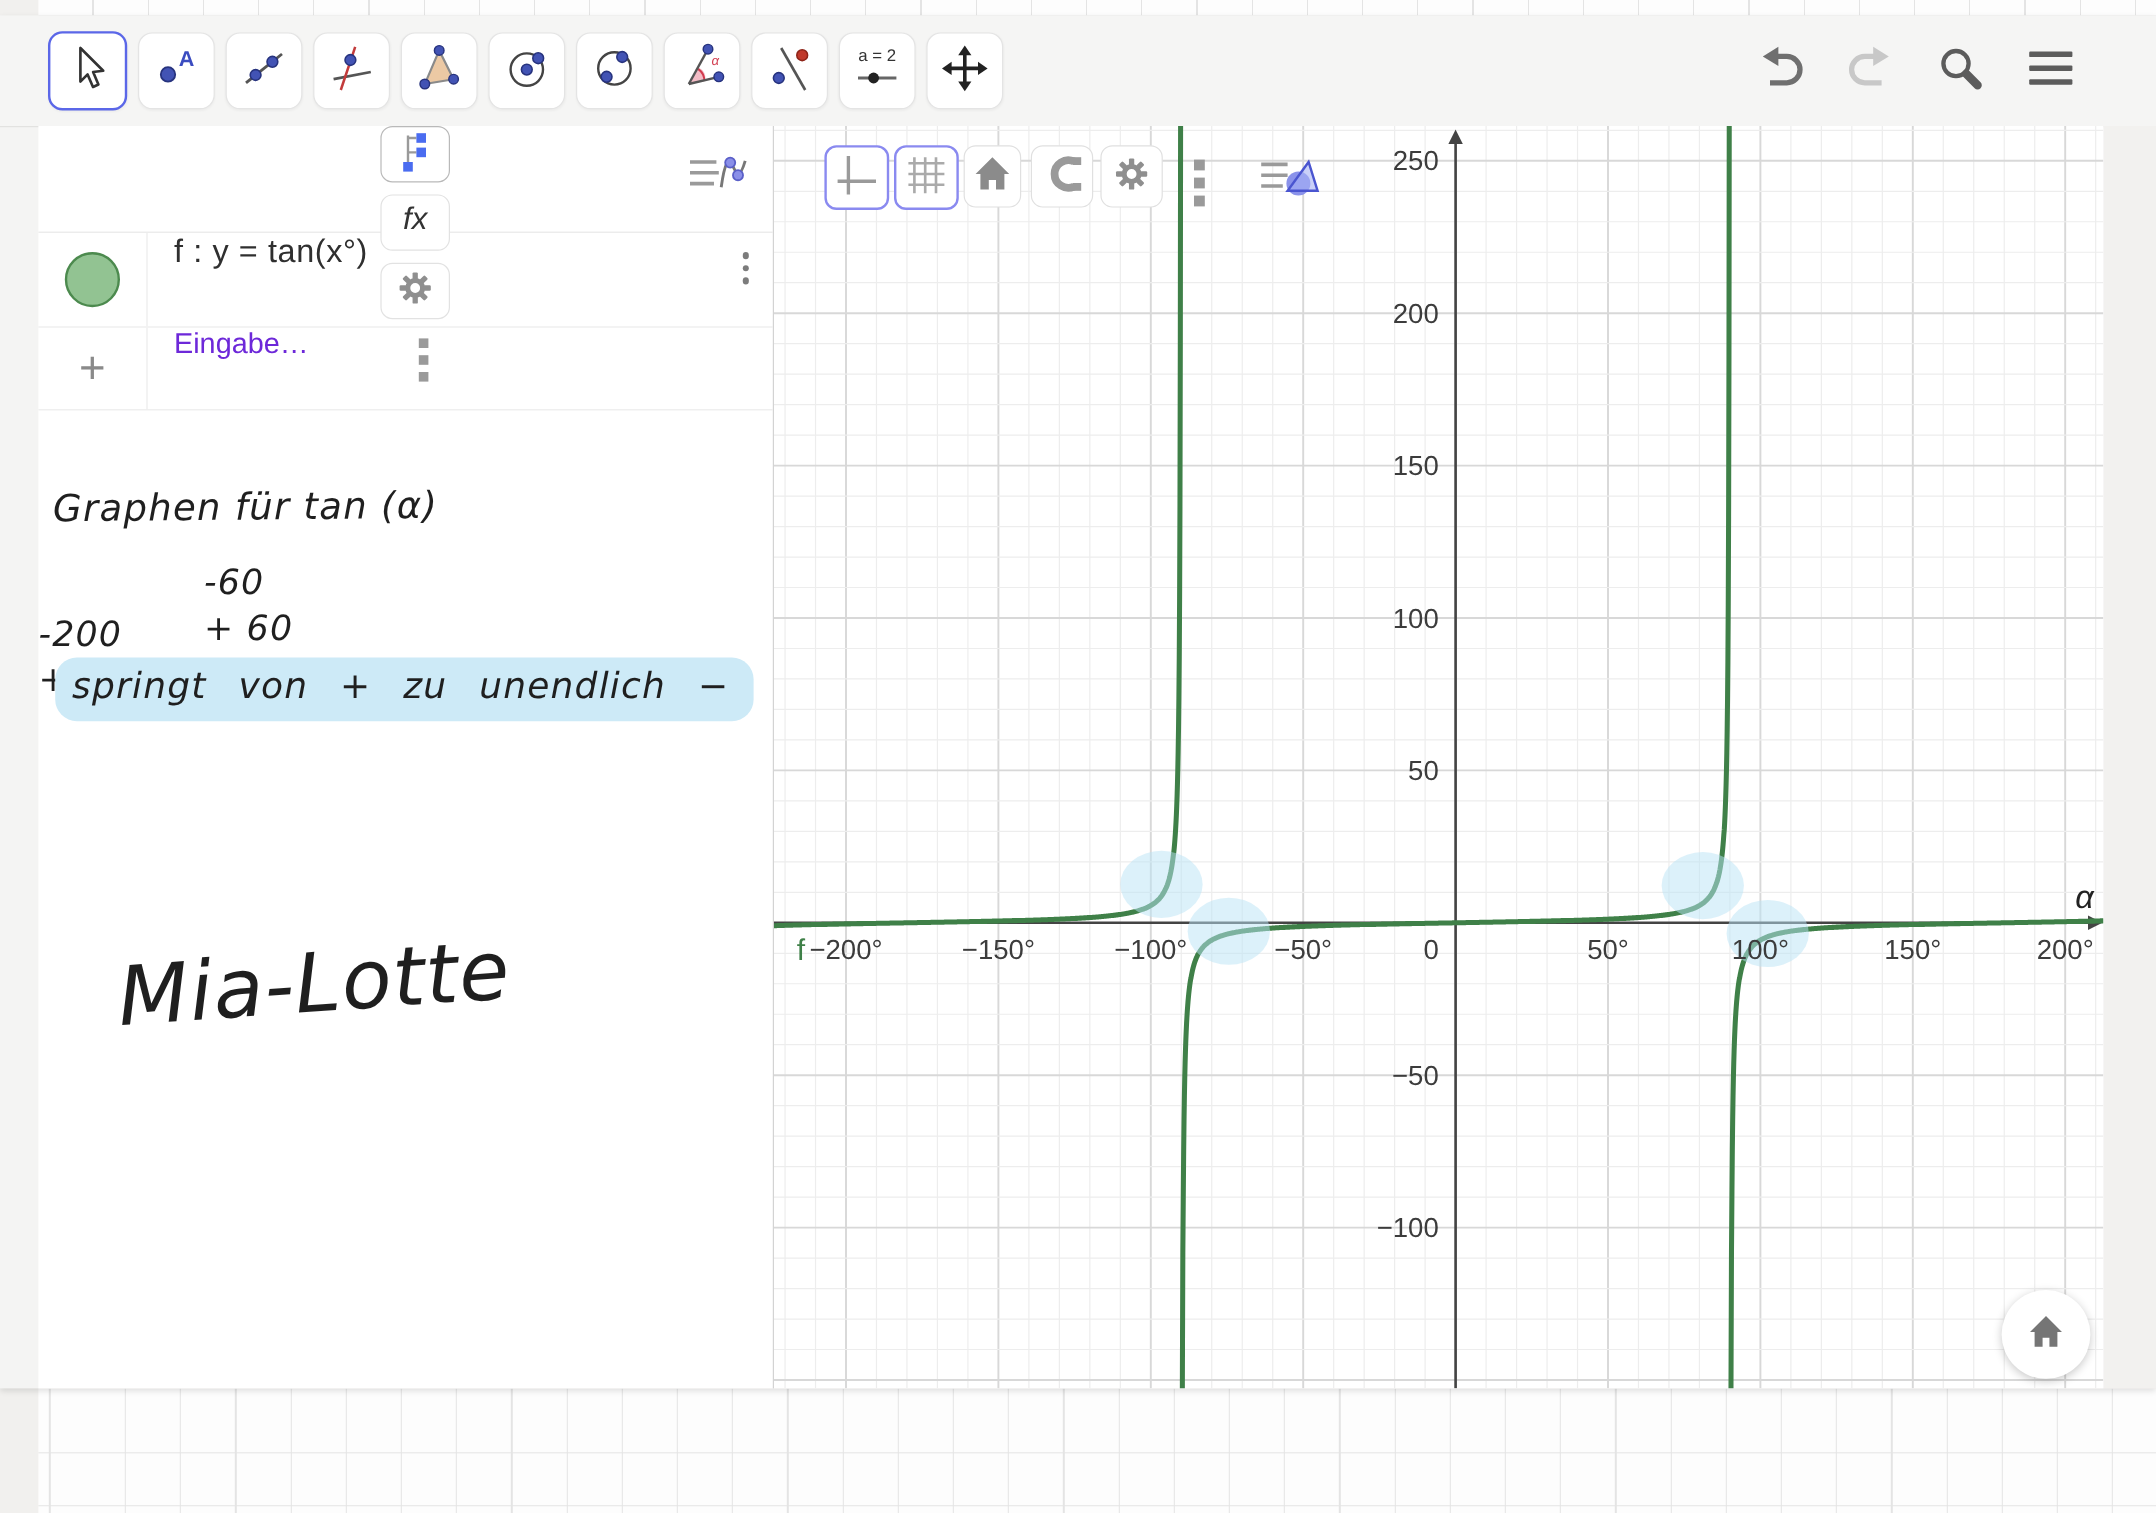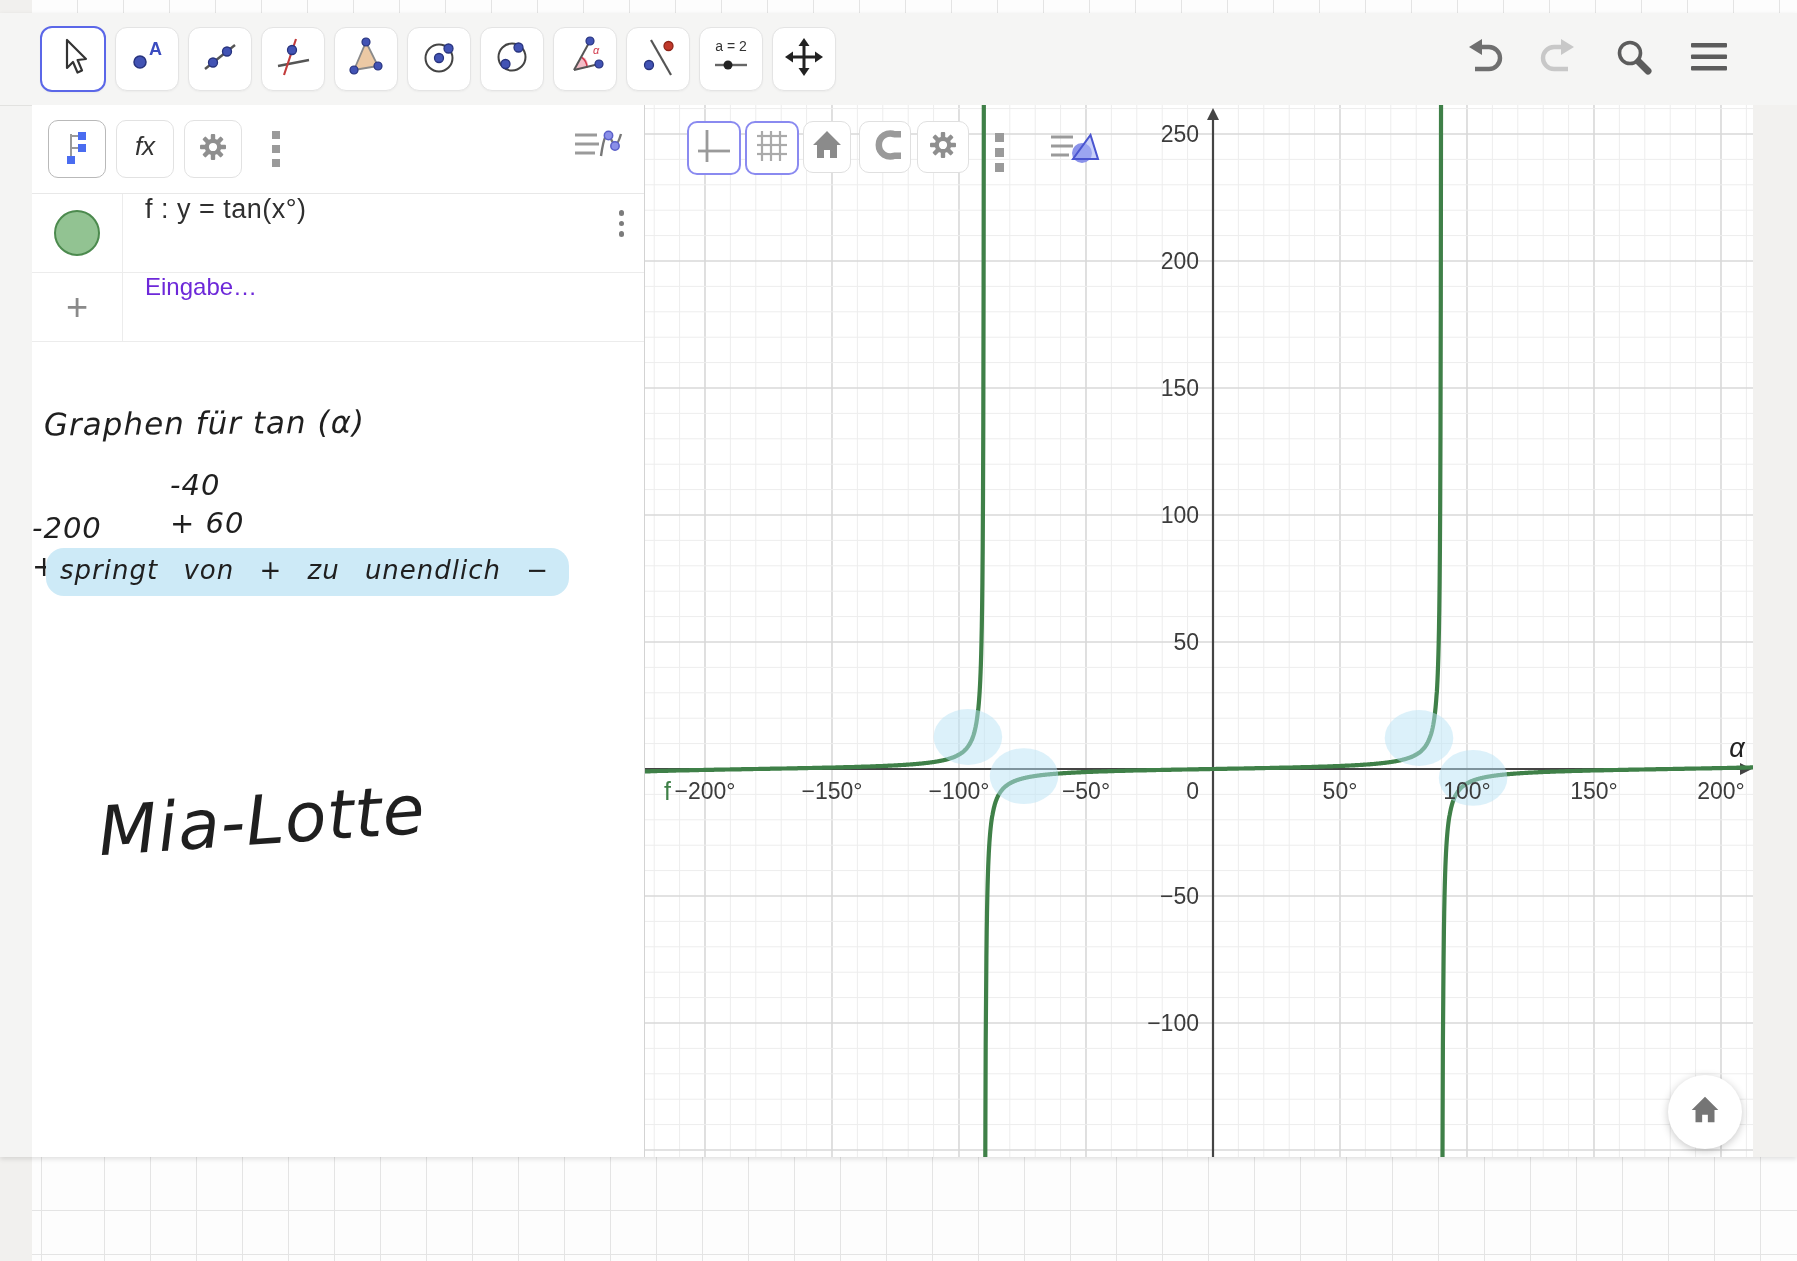--- a/index.html
+++ b/index.html
@@ -16,21 +16,21 @@
   .toolbar{position:absolute;left:0;right:0;top:0;height:92px;background:#f5f5f4;border-bottom:1px solid #e2e2e0;display:flex;align-items:center;padding-left:40px;gap:9px;}
   .tool-btn{width:62px;height:62px;background:#fff;border:1.5px solid #e4e4e4;border-radius:12px;display:flex;align-items:center;justify-content:center;box-shadow:0 1px 2px rgba(0,0,0,.04);flex:0 0 auto;}
   .tool-btn.selected{border:2.5px solid #5b67e8;}
   .topbar-icons{position:absolute;right:64px;top:22px;display:flex;gap:27px;align-items:center;}
   .topbar-icons .tb{width:48px;height:48px;display:flex;align-items:center;justify-content:center;}
   
   .algebra{position:absolute;left:32px;top:92px;width:612px;bottom:0;background:#fff;border-right:1px solid #d3d3d3;}
   .right-gutter{position:absolute;right:0;width:44px;top:92px;bottom:0;background:#f2f1ef;}
   .graphics{position:absolute;left:645px;top:92px;width:1108px;bottom:0;background:#fff;overflow:hidden;}
   
-  .a-stylebar{height:88px;border-bottom:1px solid #e8e8e8;display:flex;align-items:center;padding-left:16px;gap:10px;position:relative;}
+  .a-stylebar{height:88px;border-bottom:1px solid #e8e8e8;display:flex;align-items:center;padding-left:16px;gap:10px;position:relative;flex-direction:column;}
   .sq-btn{width:56px;height:56px;background:#fff;border:1.5px solid #e2e2e2;border-radius:10px;display:flex;align-items:center;justify-content:center;}
   .sq-btn.active{border:1.5px solid #b9b9b9;}
   .kebab{display:flex;flex-direction:column;gap:6px;margin-left:14px;padding:6px;}
   .kebab span{width:8px;height:8px;background:#9a9a9a;}
   .sort-btn{position:absolute;right:18px;top:18px;}
   
   .a-row{height:78px;border-bottom:1px solid #ececec;display:flex;position:relative;}
   .a-row.input-row{height:68px;}
   .vis-col{width:90px;height:100%;border-right:1px solid #ececec;display:flex;align-items:center;justify-content:center;flex:0 0 auto;}
   .vis-circle{width:46px;height:46px;border-radius:50%;background:#92c392;border:2.5px solid #4c8a4e;box-sizing:border-box;}
@@ -40,21 +40,21 @@
   .row-kebab{position:absolute;right:16px;top:12px;display:flex;flex-direction:column;gap:5px;padding:4px;}
   .row-kebab span{width:5.5px;height:5.5px;border-radius:50%;background:#7c7c7c;}
   
   .notes{position:absolute;left:0;top:0;width:100%;height:100%;pointer-events:none;color:#1f1f1f;}
   .hw{font-family:"DejaVu Sans",sans-serif;font-style:italic;letter-spacing:1px;}
   .note-title{position:absolute;left:12px;top:300px;font-size:31px;transform:rotate(-.5deg);}
   .pair-row1{position:absolute;top:363px;font-size:29px;}
   .pair-row2{position:absolute;top:401px;font-size:29px;}
   .pl{position:absolute;left:0;width:120px;margin-top:43px;}
   .pr{position:absolute;left:138px;width:120px;}
-  .note-highlight{position:absolute;left:14px;top:443px;font-size:26px;background:#cdeaf7;border-radius:18px;padding:7px 20px 11px 14px;word-spacing:16px;white-space:nowrap;}
+  .note-highlight{position:absolute;left:14px;top:443px;font-size:30px;background:#cdeaf7;border-radius:18px;padding:7px 20px 11px 14px;word-spacing:16px;white-space:nowrap;}
   .signature{position:absolute;left:66px;top:676px;font-size:68px;transform:rotate(-4deg);font-weight:400;}
   
   .g-stylebar{position:absolute;left:0;top:0;width:100%;height:0;}
   .g-btn{position:absolute;top:16px;width:50px;height:50px;background:#fff;border:1.5px solid #e0e0e0;border-radius:10px;display:flex;align-items:center;justify-content:center;}
   .g-btn.active{border:2px solid #8a8af0;}
   .g-kebab{position:absolute;top:24px;display:flex;flex-direction:column;gap:6px;padding:4px;}
   .g-kebab span{width:9px;height:9px;background:#9a9a9a;}
   .g-panel-icon{position:absolute;top:20px;}
   .fab-home{position:absolute;left:1023px;top:970px;width:74px;height:74px;border-radius:50%;background:#fff;box-shadow:0 2px 8px rgba(0,0,0,.22);display:flex;align-items:center;justify-content:center;}
   svg text{font-family:"Liberation Sans",sans-serif;}
@@ -289,21 +289,21 @@
       <div class="vis-col">
         <span class="plus-glyph">+</span>
       </div>
       <div class="placeholder">Eingabe…</div>
     </div>
 
     <div class="notes">
       <div class="hw note-title">Graphen für tan (α)</div>
       <div class="pair-row1 hw">
         <span class="pl">-200</span>
-        <span class="pr">-40</span>
+        <span class="pr">-60</span>
       </div>
       <div class="pair-row2 hw">
         <span class="pl">+100</span>
         <span class="pr">+ 60</span>
       </div>
       <div class="hw note-highlight">springt von + zu unendlich −</div>
       <div class="hw signature">Mia-Lotte</div>
     </div>
   </div>
 

